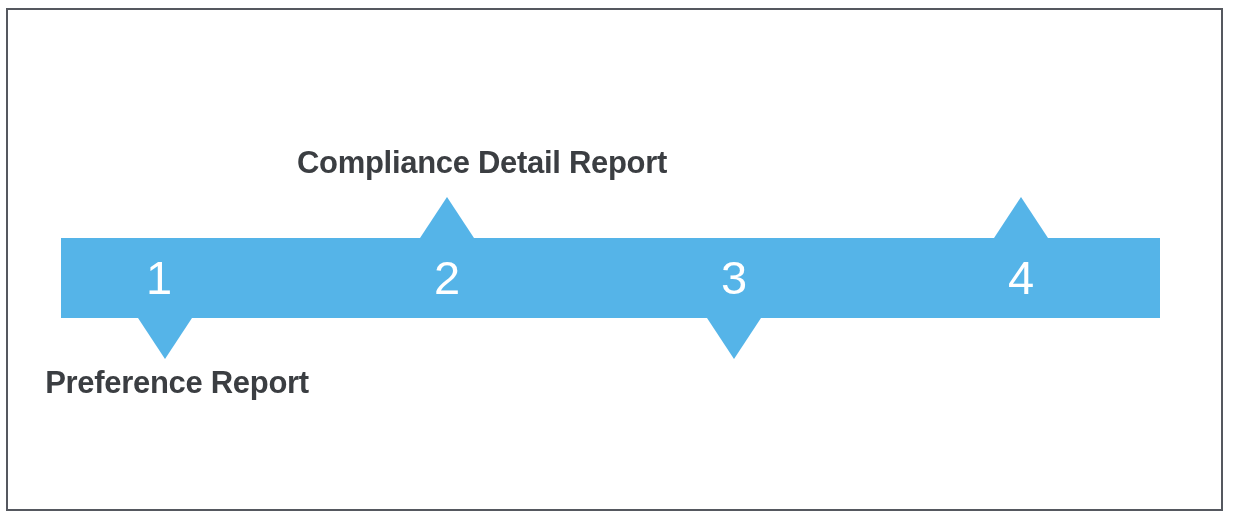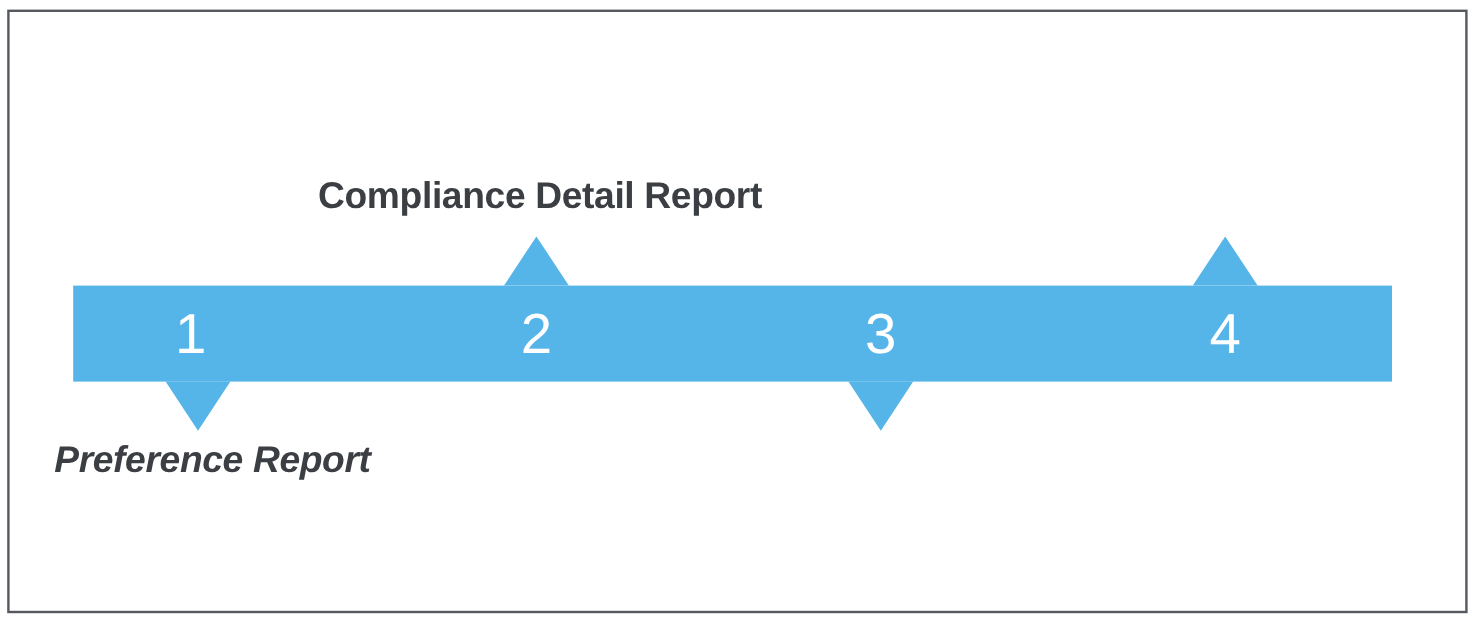--- a/index.html
+++ b/index.html
@@ -88,34 +88,34 @@
     font-size: 31px;
     font-weight: bold;
     font-family: "Liberation Sans", sans-serif;
     white-space: nowrap;
     letter-spacing: -0.3px;
     text-align: center;
     transform: translateX(-50%);
     user-select: none;
   }
   .caption.below { top: 363px; }
-  .caption.above { top: 143px; }
+  .caption.above { top: 143px; margin-left: 32px; }
 </style>
 </head>
 <body>
 
 <div id="canvas">
 
   <div id="frame">
 
     <div id="band" style="left:53px; top:228px;"></div>
 
     <div class="arrow-down" style="left:130px; top:308px;"></div>
     <div class="step-number" style="left:91px; top:228px;">1</div>
-    <div class="caption below" style="left:169px; top:355px;font-style:italic;">Preference Report</div>
+    <div class="caption below" style="left:169px; top:355px;">Preference Report</div>
 
     <div class="arrow-up" style="left:412px; top:187px;"></div>
     <div class="step-number" style="left:379px; top:228px;">2</div>
     <div class="caption above" style="left:442px; top:135px;">Compliance Detail Report</div>
 
     <div class="arrow-down" style="left:699px; top:308px;"></div>
     <div class="step-number" style="left:666px; top:228px;">3</div>
 
     <div class="arrow-up" style="left:986px; top:187px;"></div>
     <div class="step-number" style="left:953px; top:228px;">4</div>

